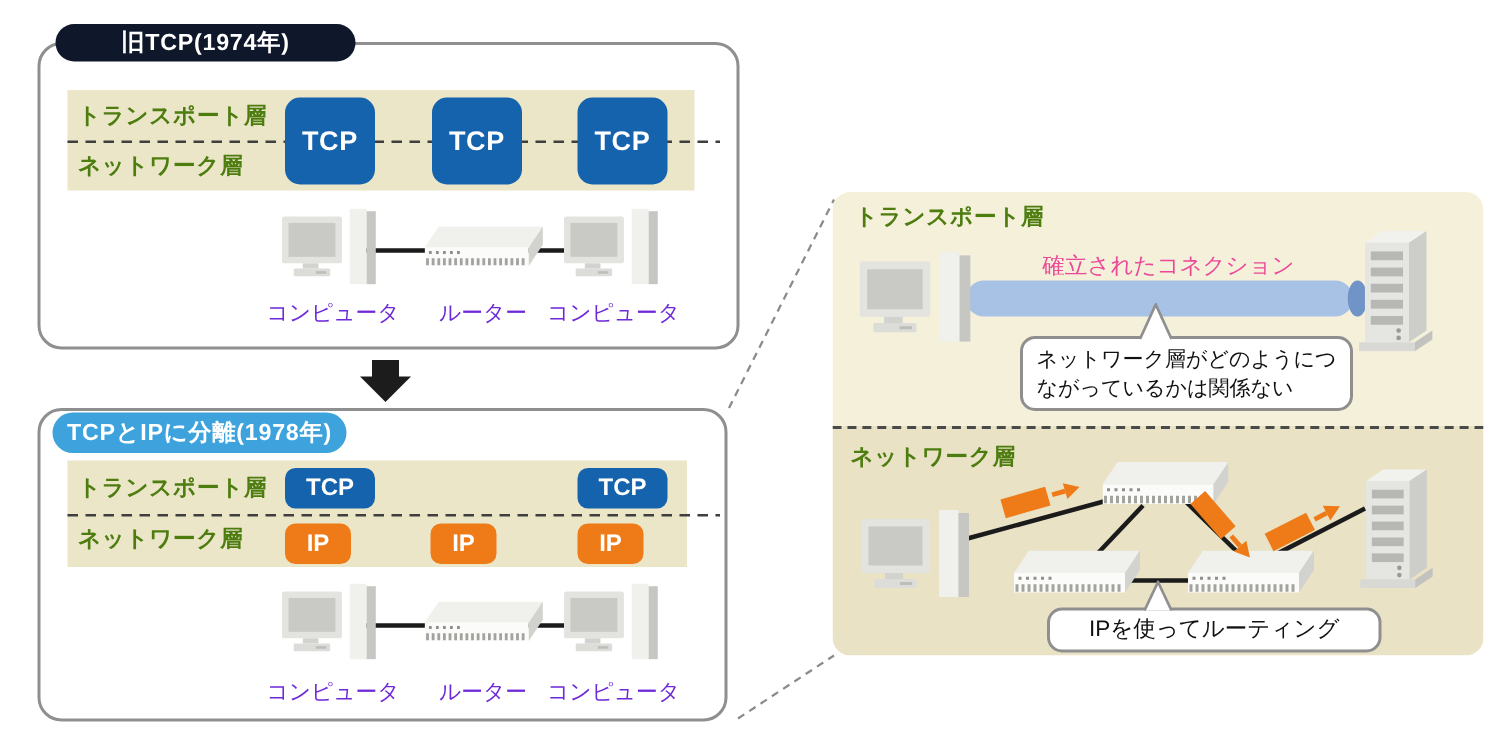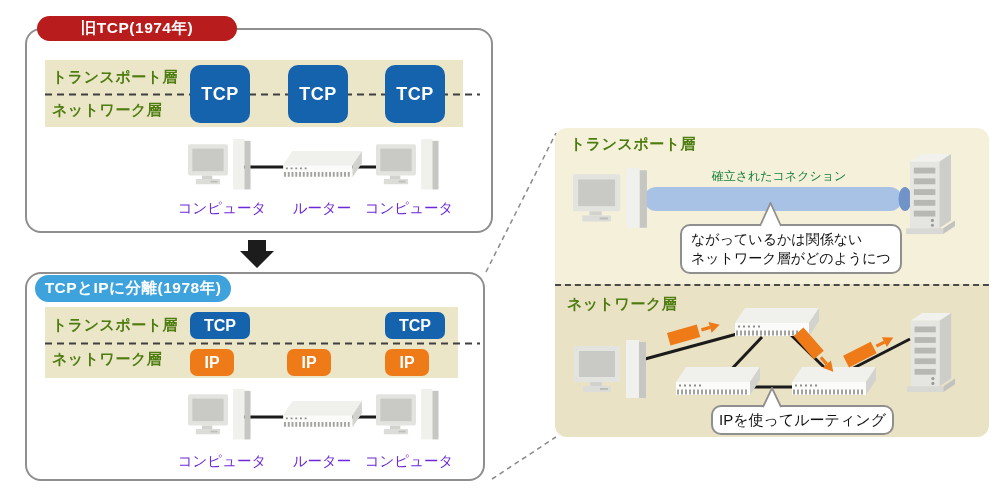--- a/index.html
+++ b/index.html
@@ -5,37 +5,37 @@
   html,body{margin:0;padding:0;background:#fff;}
   .canvas{
     position:relative;width:1000px;height:504px;background:#fff;overflow:hidden;
     font-family:"Liberation Sans","DejaVu Sans",sans-serif;color:#1a1a1a;
   }
   
   .frame{position:absolute;background:#fff;border:2px solid #8f8f8f;border-radius:16px;}
   .band{position:absolute;background:#ece6c9;}
   .pill{position:absolute;color:#fff;font-weight:bold;font-size:15.5px;
         display:flex;align-items:center;justify-content:center;letter-spacing:.5px;}
-  .pill-gray{background:#b91c1c;border-radius:13px;justify-content:center;}
+  .pill-gray{background:#0f172a;border-radius:13px;justify-content:center;}
   .pill-blue{background:#3ea3dc;border-radius:14px;margin-top:12px;}
   .layer-label{position:absolute;font-size:15px;font-weight:bold;color:#4d7c0f;letter-spacing:.5px;white-space:nowrap;}
   .chip{position:absolute;color:#fff;font-weight:bold;display:flex;align-items:center;justify-content:center;text-align:right;}
   .chip-tcp-lg{width:60px;height:58px;border-radius:10px;background:#1562ad;font-size:18px;letter-spacing:.5px;}
   .chip-tcp-sm{width:60px;height:27px;border-radius:7px;background:#1562ad;font-size:16px;}
   .chip-ip{width:44px;height:27px;border-radius:7px;background:#ee7a18;font-size:16px;}
   .dev-label{position:absolute;font-size:14.5px;color:#6d28d9;white-space:nowrap;transform:translateX(-50%);}
   
   .panel{position:absolute;left:555px;top:128px;width:434px;height:309px;border-radius:12px;overflow:hidden;}
   .panel-top{position:absolute;left:0;top:0;width:434px;height:156px;background:#f5f0da;}
   .panel-bottom{position:absolute;left:0;top:156px;width:434px;height:153px;background:#e9e2c5;border-top:2px dashed #4a4a4a;box-sizing:border-box;}
-  .conn-label{position:absolute;font-size:12px;color:#15803d;transform:translateX(-50%);white-space:nowrap;}
+  .conn-label{position:absolute;font-size:15px;color:#ec4899;transform:translateX(-50%);white-space:nowrap;}
   .bubble{position:absolute;background:#fff;border:2px solid #8f8f8f;border-radius:10px;
           font-size:14px;color:#111;line-height:1.35;white-space:nowrap;}
   .bubble-pad1{padding:4px 9px;}
-  .bubble-pad2{padding:3px 6px;margin-left:13px;}
+  .bubble-pad2{padding:3px 26px;}
   .pointer{position:absolute;}
   svg.art{position:absolute;left:0;top:0;pointer-events:none;}
 </style>
 </head>
 <body>
 
 <div class="canvas">
 
   <div class="frame" style="left:25px;top:28px;width:464px;height:201px;"></div>
   <div class="band" style="left:45px;top:60px;width:418px;height:67px;"></div>
@@ -156,22 +156,22 @@
   <div class="chip chip-ip" style="left:190px;top:349px;">IP</div>
   <div class="chip chip-ip" style="left:287px;top:349px;">IP</div>
   <div class="chip chip-ip" style="left:385px;top:349px;">IP</div>
   <div class="dev-label" style="left:222px;top:452px;">コンピュータ</div>
   <div class="dev-label" style="left:322px;top:452px;">ルーター</div>
   <div class="dev-label" style="left:409px;top:452px;">コンピュータ</div>
 
   <div class="layer-label" style="left:570px;top:135px;">トランスポート層</div>
   <div class="conn-label" style="left:779px;top:168px;">確立されたコネクション</div>
   <div class="bubble bubble-pad1" style="left:680px;top:224px;">
+    <div>ネットワーク層がどのようにつ</div>
     <div>ながっているかは関係ない</div>
-    <div>ネットワーク層がどのようにつ</div>
   </div>
   <svg class="pointer" style="left:757px;top:202px;" width="26" height="25" viewBox="0 0 26 25">
     <path d="M3,24 L13.5,1 L24,24" fill="#ffffff" stroke="#8f8f8f" stroke-width="1.8"></path>
   </svg>
 
   <div class="layer-label" style="left:567px;top:295px;">ネットワーク層</div>
   <div class="bubble bubble-pad2" style="left:698px;top:405px;font-size:15px;">
     <span>IPを使ってルーティング</span>
   </div>
   <svg class="pointer" style="left:761px;top:387px;" width="22" height="21" viewBox="0 0 22 21">

